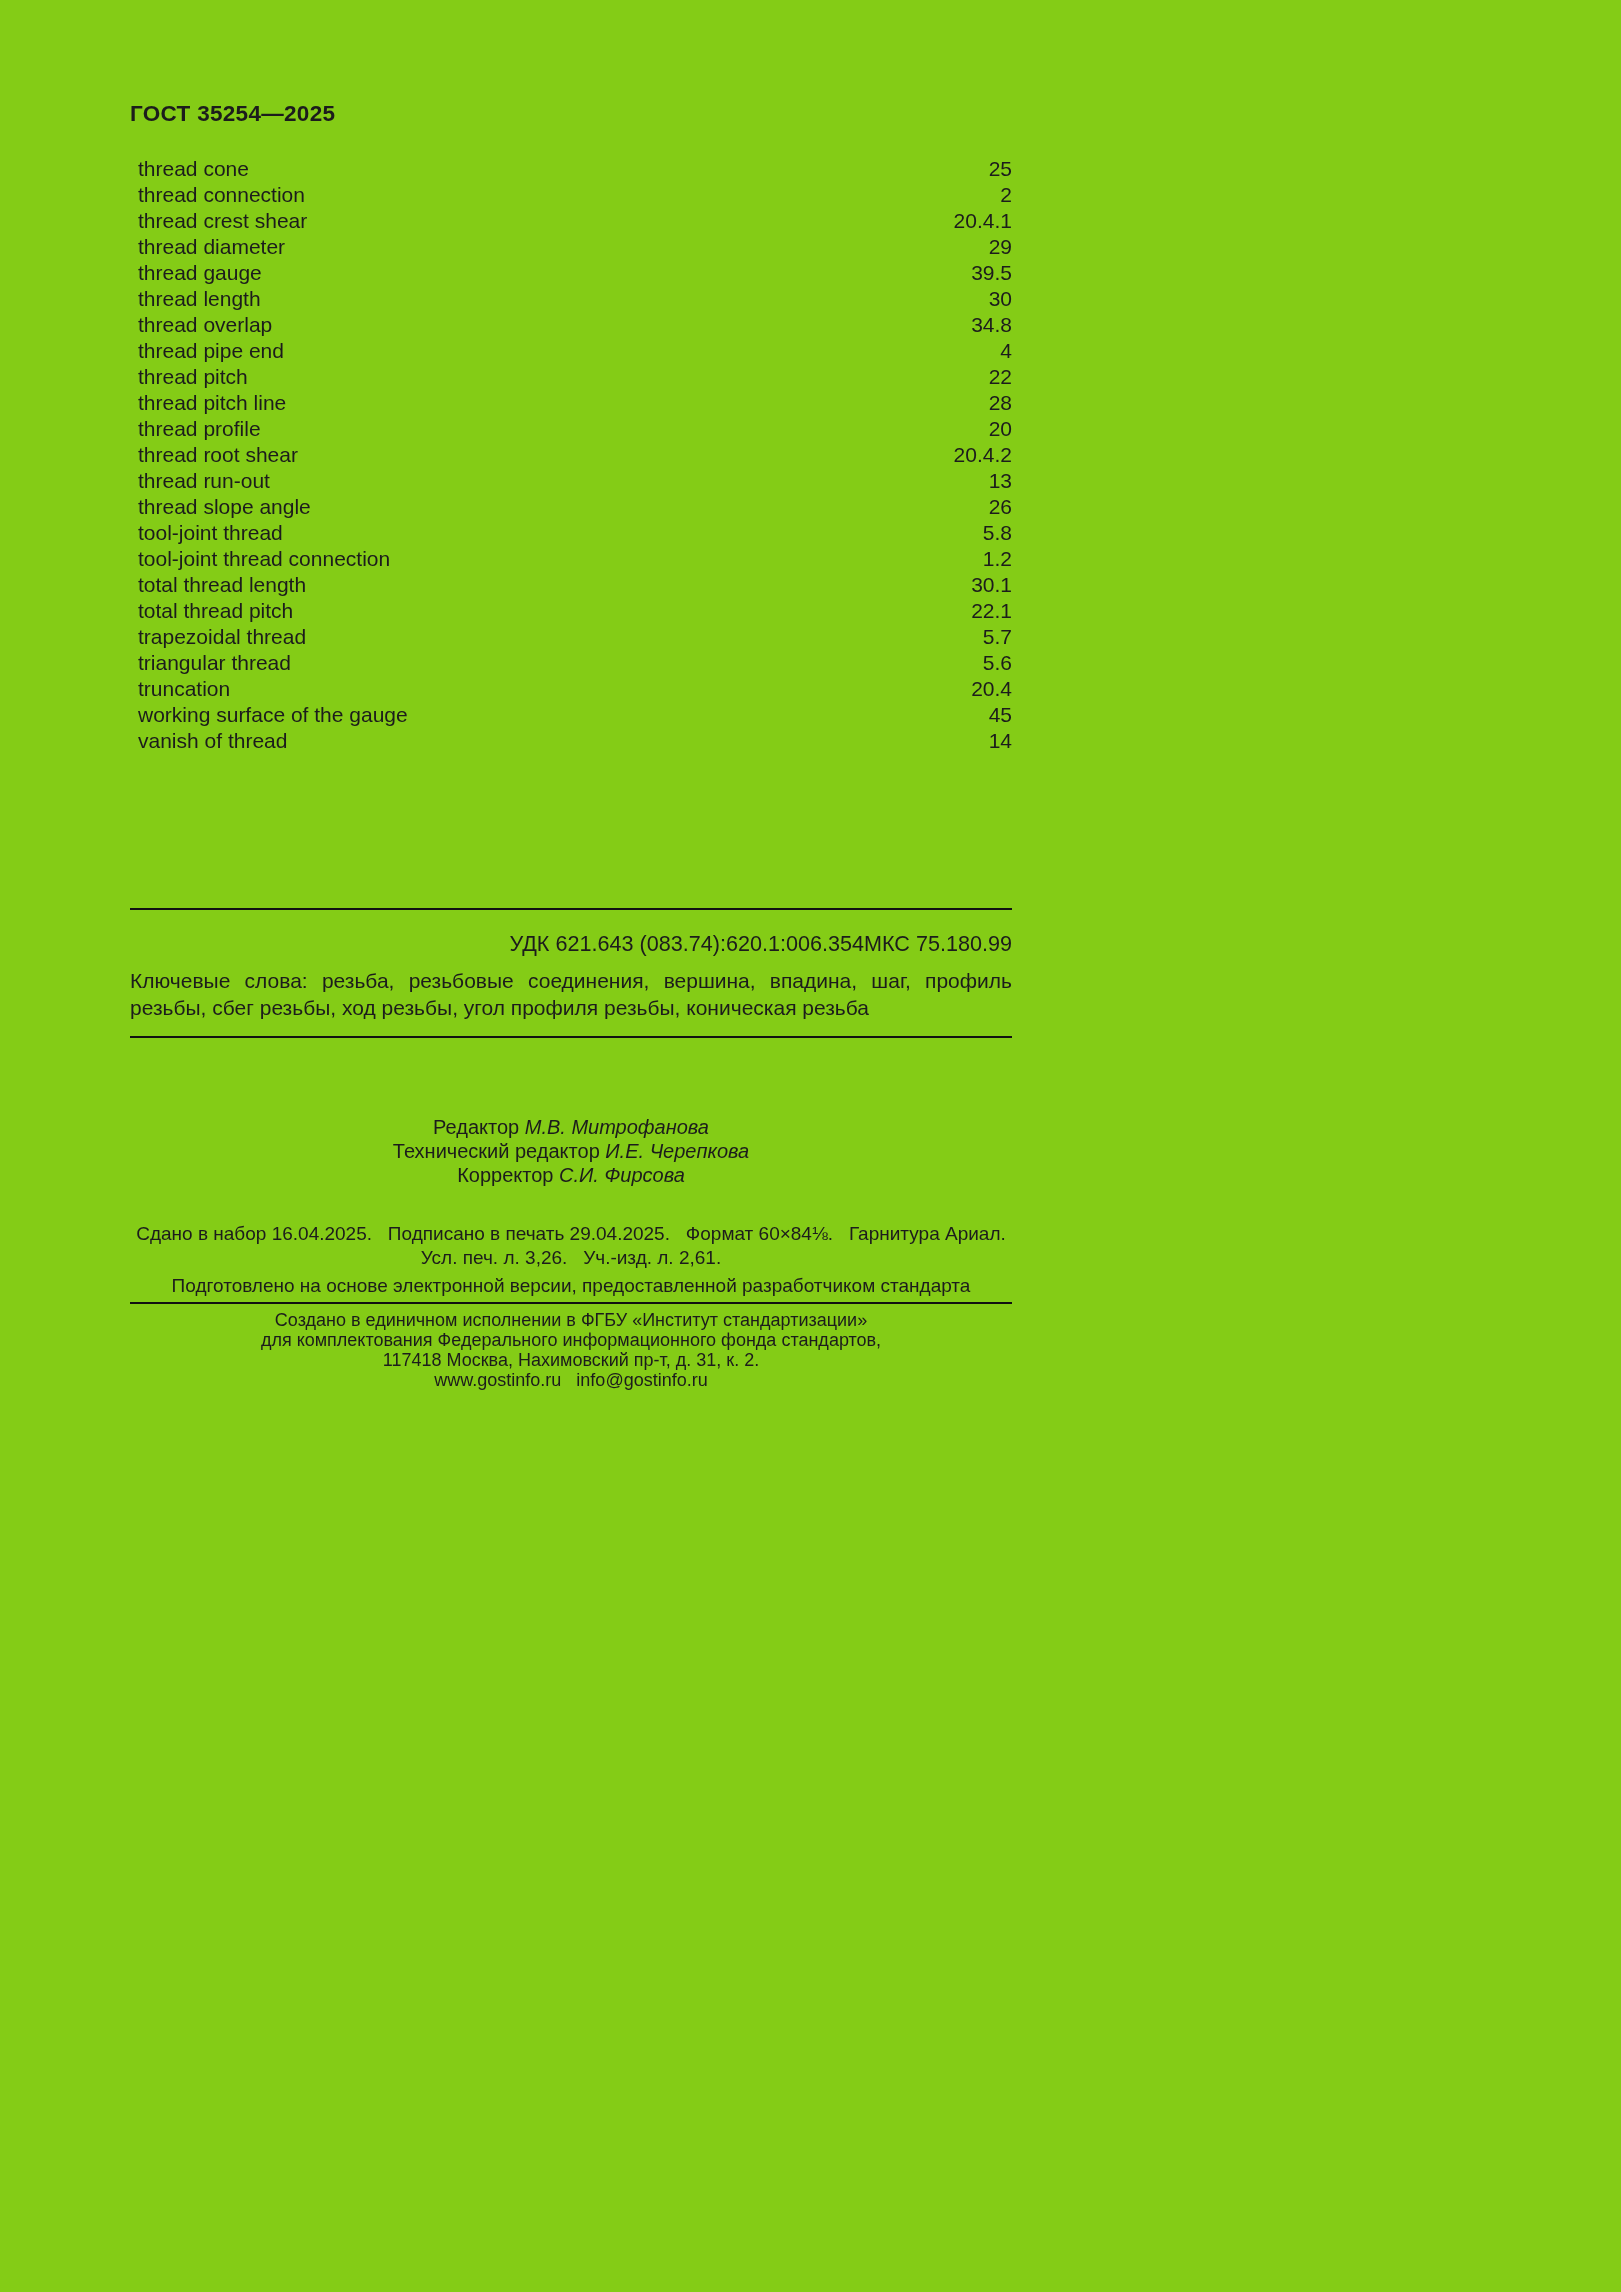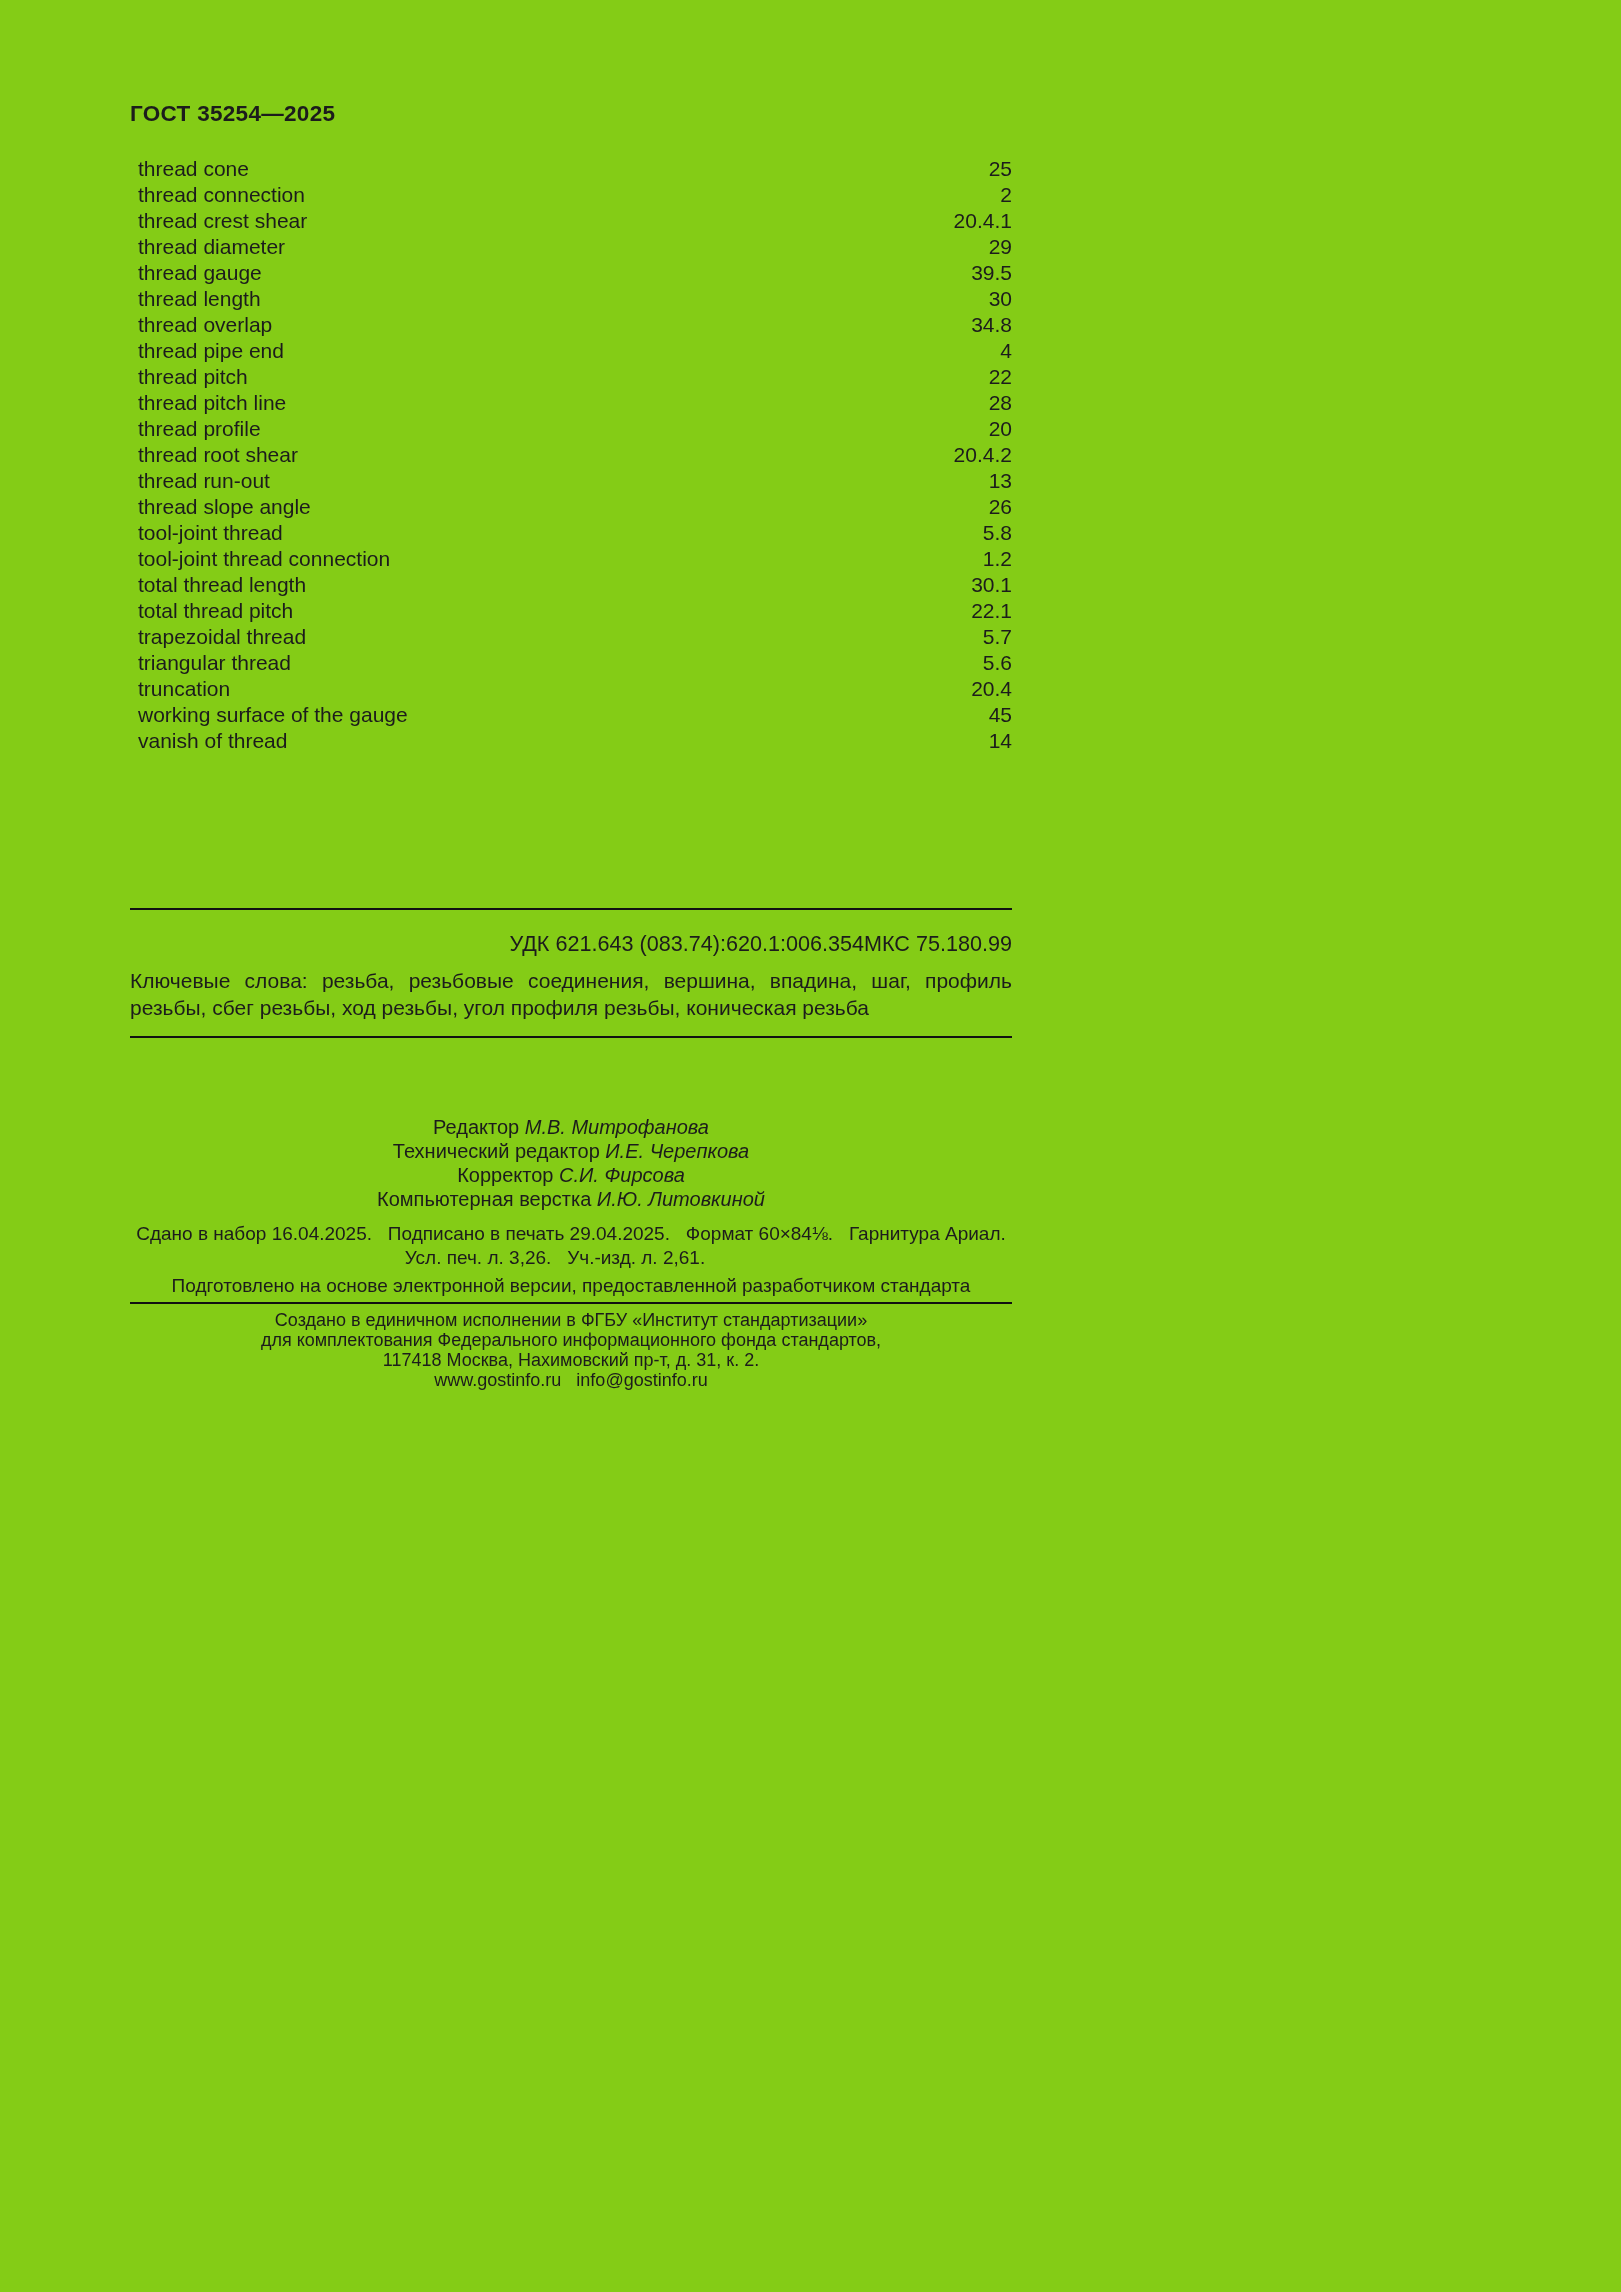--- a/index.html
+++ b/index.html
@@ -82,21 +82,21 @@
     position: absolute;
     left: 130px;
     top: 1223px;
     width: 882px;
     text-align: center;
     font-size: 19px;
     white-space: pre-wrap;
   }
   .print-line-2 {
     position: absolute;
-    left: 114px;
+    left: 130px;
     top: 1247px;
     width: 882px;
     text-align: center;
     font-size: 19px;
     white-space: pre-wrap;
   }
   .prepared-line {
     position: absolute;
     left: 130px;
     top: 1275px;
@@ -225,21 +225,20 @@
   </div>
 
   <div class="keywords">Ключевые слова: резьба, резьбовые соединения, вершина, впадина, шаг, профиль резьбы, сбег резьбы, ход резьбы, угол профиля резьбы, коническая резьба</div>
 
   <div class="rule rule-2"></div>
 
   <div class="staff-block" id="staff-block">
       <div class="staff-line"><span class="staff-role">Редактор </span><span class="staff-name">М.В. Митрофанова</span></div>
       <div class="staff-line"><span class="staff-role">Технический редактор </span><span class="staff-name">И.Е. Черепкова</span></div>
       <div class="staff-line"><span class="staff-role">Корректор </span><span class="staff-name">С.И. Фирсова</span></div>
-      <div class="staff-line"><span class="staff-role">Компьютерная верстка </span><span class="staff-name">И.Ю. Литовкиной</span></div>
     </div>
 
   <div class="print-line-1">Сдано в набор 16.04.2025.   Подписано в печать 29.04.2025.   Формат 60×84⅛.   Гарнитура Ариал.</div>
 
   <div class="print-line-2">Усл. печ. л. 3,26.   Уч.-изд. л. 2,61.</div>
 
   <div class="prepared-line">Подготовлено на основе электронной версии, предоставленной разработчиком стандарта</div>
 
   <div class="rule rule-3"></div>
 

